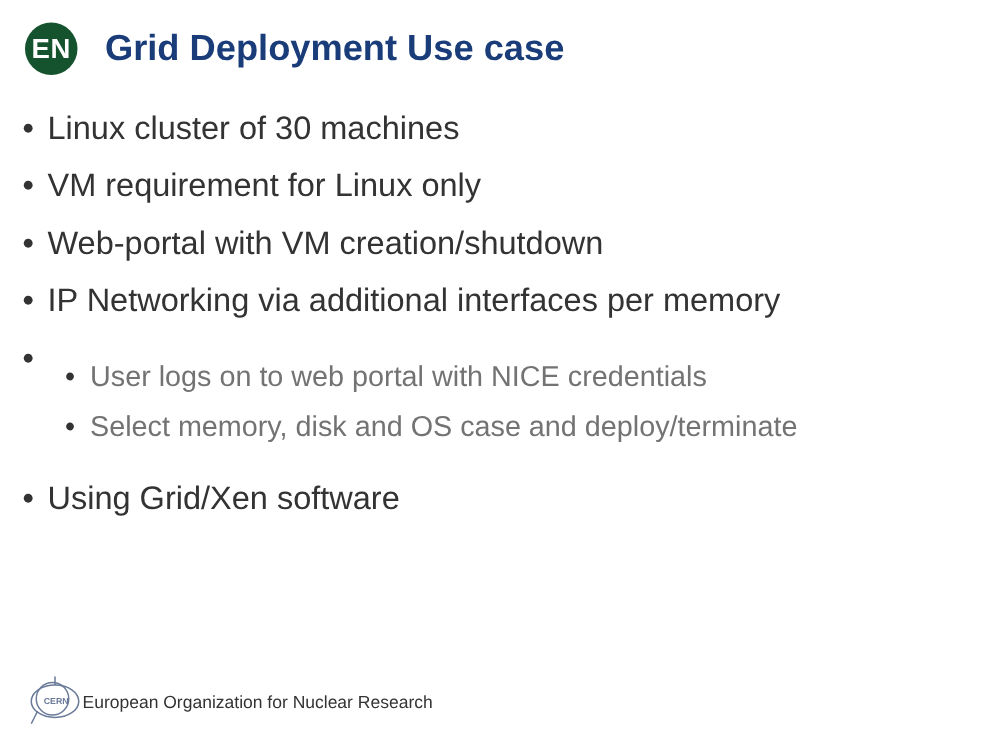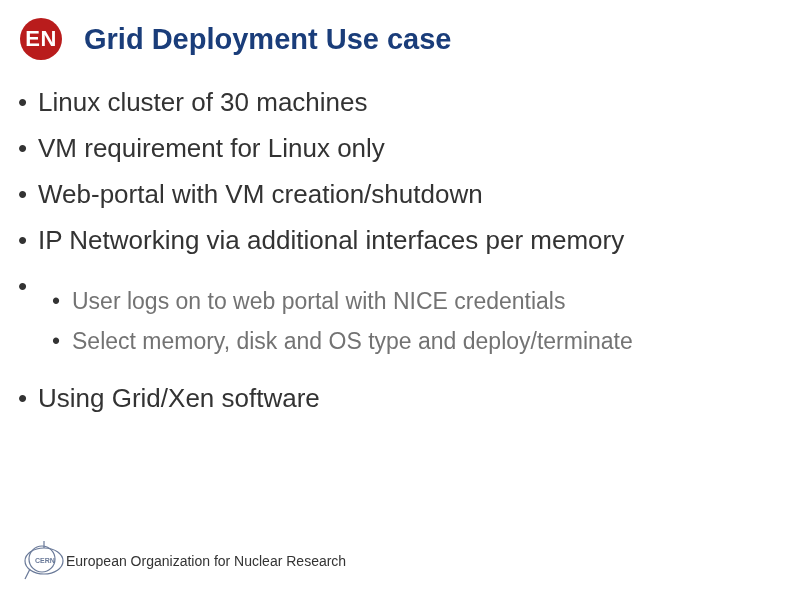--- a/index.html
+++ b/index.html
@@ -13,21 +13,21 @@
   }
   .header {
     display: flex;
     align-items: center;
     padding: 18px 0 0 20px;
   }
   .en-badge {
     width: 42px;
     height: 42px;
     border-radius: 50%;
-    background: #b91c1c;
+    background: #14532d;
     color: #fff;
     display: flex;
     align-items: center;
     justify-content: center;
     font-size: 22px;
     font-weight: bold;
     letter-spacing: 0.5px;
     flex-shrink: 0;
   }
   .title {
@@ -136,21 +136,21 @@
     <li>
       <span class="bullet">•</span>
       <div class="item-body">
         <ul class="sub-list">
           <li>
             <span class="bullet">•</span>
             <span class="item-text">User logs on to web portal with NICE credentials</span>
           </li>
           <li>
             <span class="bullet">•</span>
-            <span class="item-text">Select memory, disk and OS type and deploy/terminate</span>
+            <span class="item-text">Select memory, disk and OS case and deploy/terminate</span>
           </li>
         </ul>
       </div>
     </li>
 
     <li>
       <span class="bullet">•</span>
       <div class="item-body"><span class="item-text">Using Grid/Xen software</span></div>
     </li>
 

